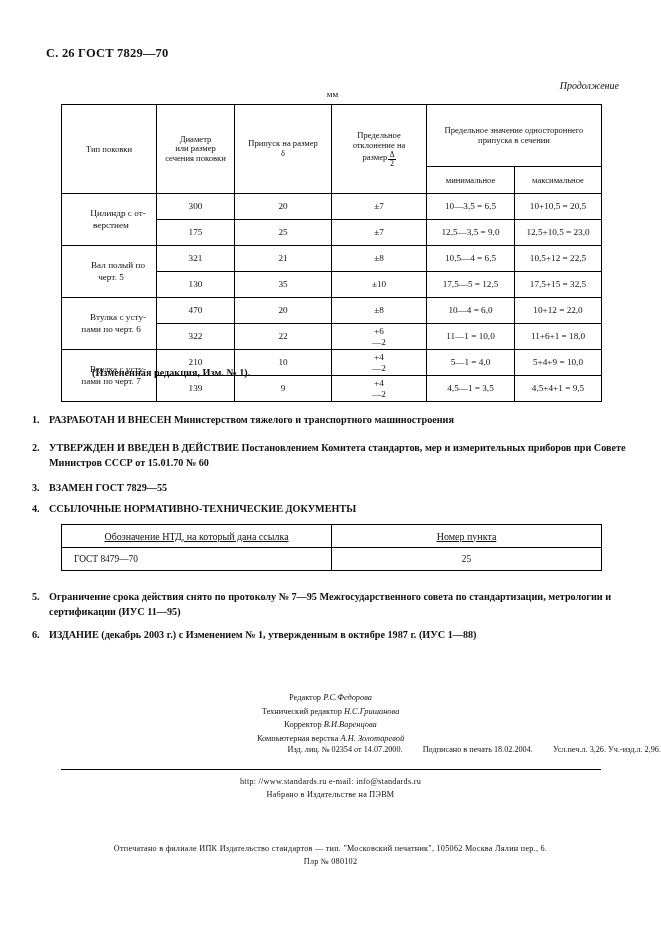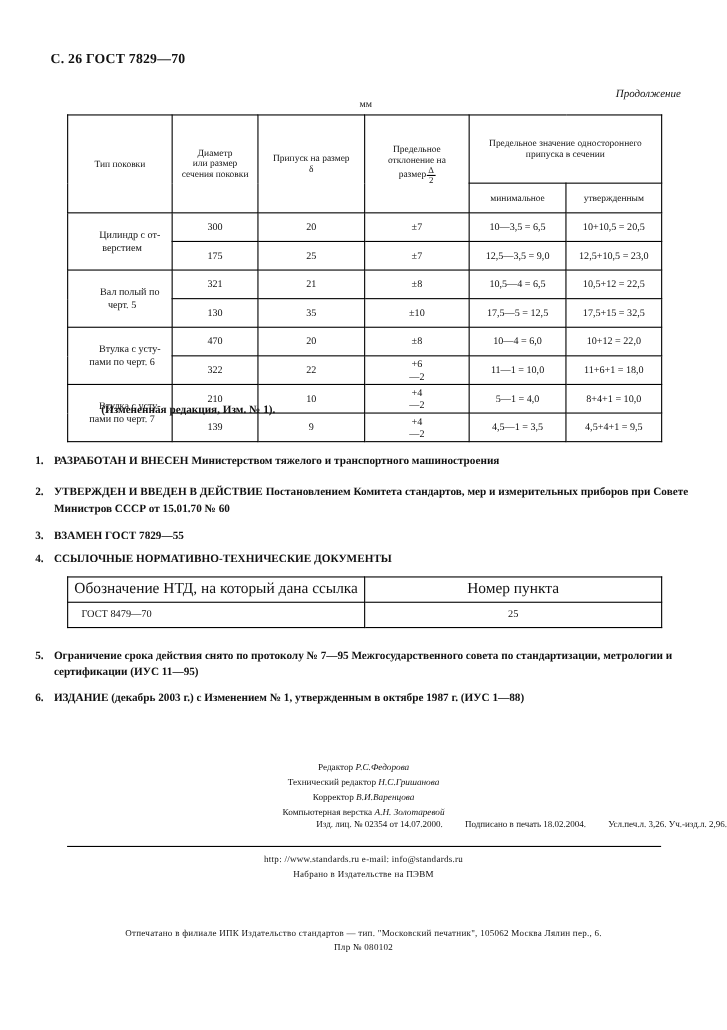--- a/index.html
+++ b/index.html
@@ -176,22 +176,23 @@
     width: 540px;
     table-layout: fixed;
   }
   table.ref td, table.ref th {
     border: 0.8px solid #000;
     font-weight: normal;
     text-align: center;
     padding: 0;
   }
   table.ref th {
-    font-size: 14px;
+    font-size: 10px;
     height: 22px;
+    text-decoration: underline;
   }
   table.ref td {
     font-size: 9.4px;
     height: 22px;
   }
   table.ref td.left-cell {
     text-align: left;
     padding-left: 12px;
   }
 
@@ -274,21 +275,21 @@
             <span class="twoline">отклонение на</span>
             <span class="twoline"><span>размер</span><span class="frac"><span class="num">Δ</span><span class="den">2</span></span></span>
           </th>
           <th colspan="2" class="hdr-top-span">
             <span class="twoline">Предельное значение одностороннего</span>
             <span class="twoline">припуска в сечении</span>
           </th>
         </tr>
         <tr>
           <th class="hdr-sub">минимальное</th>
-          <th class="hdr-sub">утвержденным</th>
+          <th class="hdr-sub">максимальное</th>
         </tr>
       </thead>
       <tbody>
 
         <tr class="group-start">
           <td class="cell type-cell" rowspan="2">
             <span class="type-inner">Цилиндр с от-</span>
             <span>верстием</span>
           </td>
           <td class="cell">300</td>
@@ -351,21 +352,21 @@
             <span class="type-inner">Втулка с усту-</span>
             <span>пами по черт. 7</span>
           </td>
           <td class="cell">210</td>
           <td class="cell">10</td>
           <td class="cell">
             <span class="twoline">+4</span>
             <span class="twoline">—2</span>
           </td>
           <td class="cell">5—1 = 4,0</td>
-          <td class="cell">8+4+1 = 10,0</td>
+          <td class="cell">5+4+9 = 10,0</td>
         </tr>
         <tr>
           <td class="cell">139</td>
           <td class="cell">9</td>
           <td class="cell">
             <span class="twoline">+4</span>
             <span class="twoline">—2</span>
           </td>
           <td class="cell">4,5—1 = 3,5</td>
           <td class="cell">4,5+4+1 = 9,5</td>

